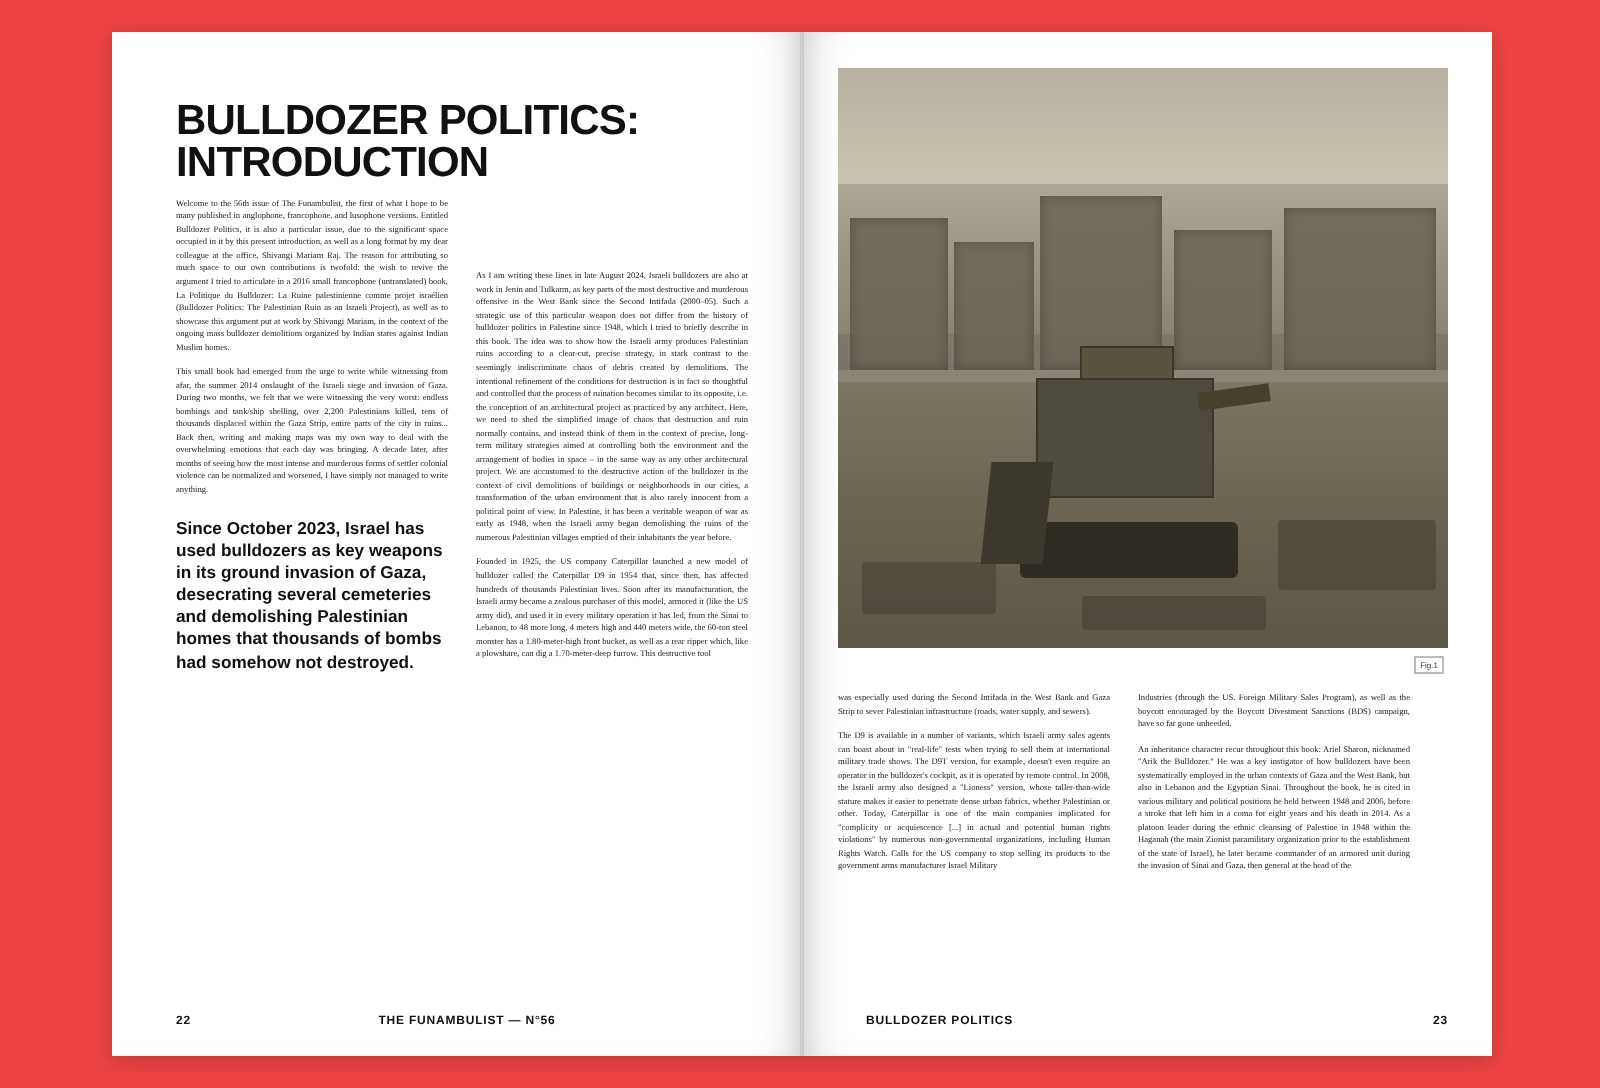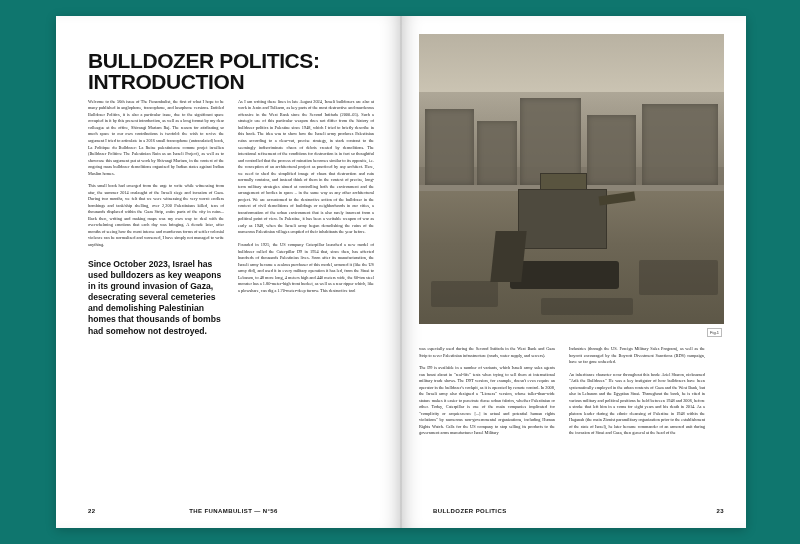--- a/index.html
+++ b/index.html
@@ -11,21 +11,21 @@
     width: 800px;
     height: 544px;
     overflow: hidden;
     font-family: "Liberation Sans", sans-serif;
   }
   #spread {
     position: absolute;
     left: 0; top: 0;
     width: 800px;
     height: 544px;
-    background: #0f766e;
+    background: #ef4444;
   }
   
   #pages {
     position: absolute;
     left: 56px;
     top: 16px;
     width: 690px;
     height: 512px;
     background: #ffffff;
     box-shadow: 0 2px 10px rgba(0,0,0,0.22);
@@ -80,20 +80,21 @@
     font-weight: bold;
     font-size: 8.5px;
     letter-spacing: 0.2px;
     color: #111;
     margin: 0 0 22px 0;
     text-transform: uppercase;
   }
   .cols {
     display: flex;
     gap: 14px;
+    align-items: flex-end;
   }
   .col {
     width: 136px;
   }
   .body-text {
     font-family: "Liberation Serif", serif;
     font-size: 4.3px;
     line-height: 1.52;
     color: #1a1a1a;
     text-align: justify;

